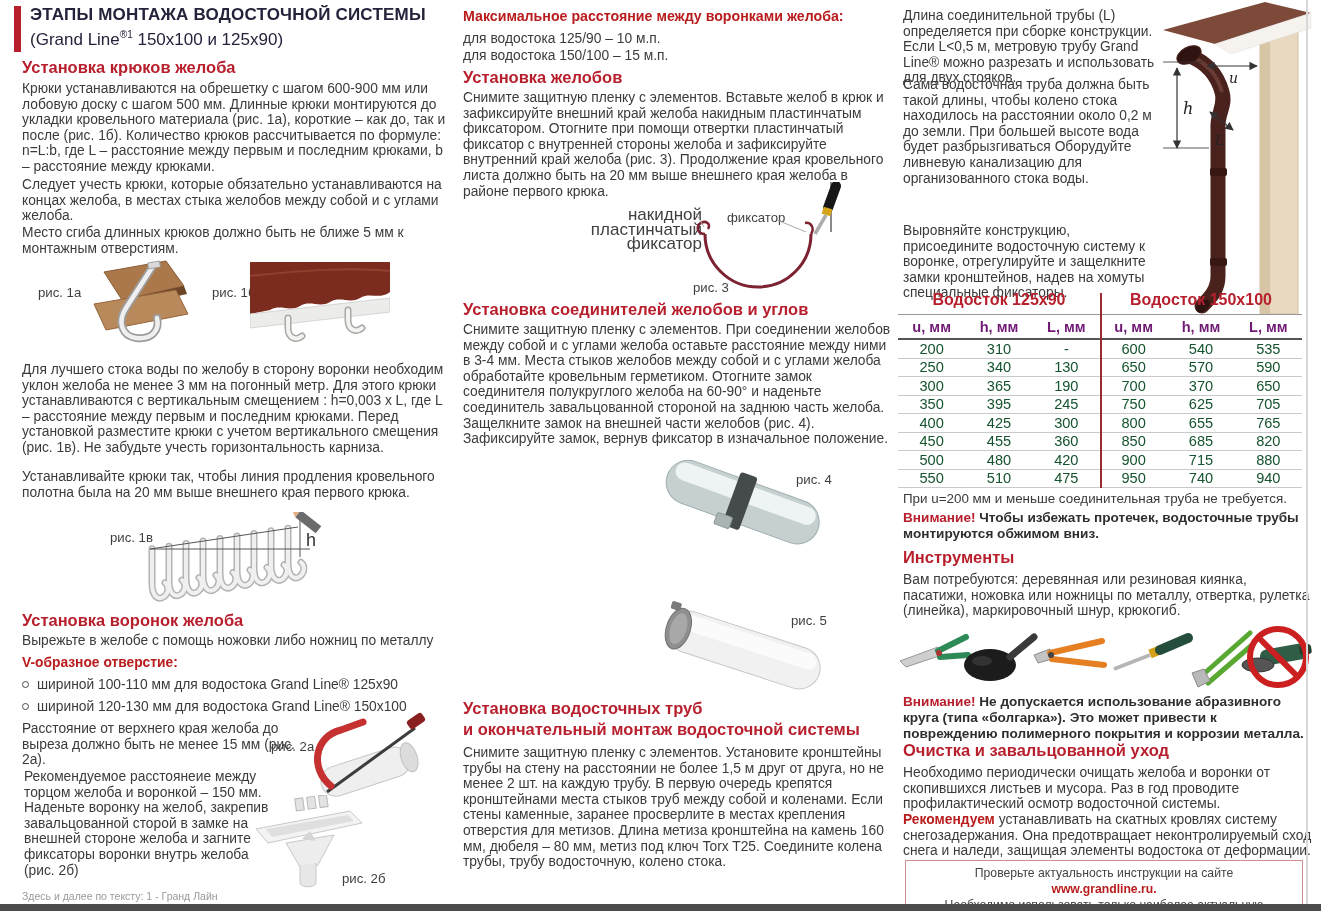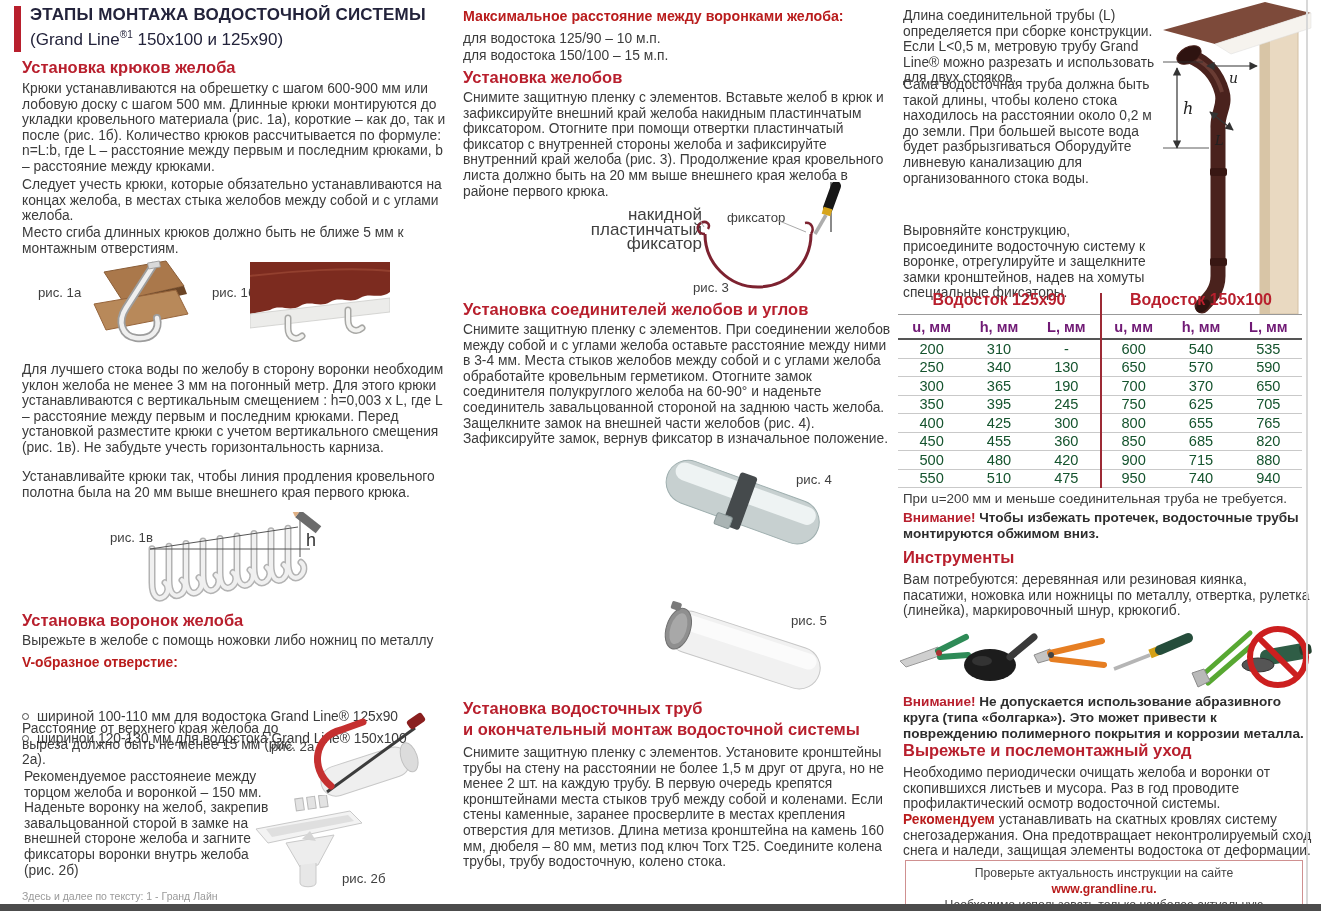--- a/index.html
+++ b/index.html
@@ -6,21 +6,21 @@
   body { background:#ffffff; font-family:"Liberation Sans", sans-serif; }
   .page { position:relative; width:1321px; height:911px; background:#fff; overflow:hidden; }
   .abs { position:absolute; }
   .body { font-size:13.8px; line-height:15.6px; color:#3b3b3b; }
   .bold { font-weight:bold; color:#b91c1c; }
   .rhead { font-size:16.5px; font-weight:bold; color:#b81f2d; }
   .title { font-size:17px; font-weight:bold; color:#23233b; letter-spacing:.2px; }
   .subtitle { font-size:17px; color:#23233b; }
   .figlab { font-size:13.2px; color:#3f3f3f; }
   .footnote { font-size:10.5px; color:#9a9a9a; }
-  .bullet { display:flex; gap:8px;margin-top:32px; }
+  .bullet { display:flex; gap:8px; }
   .ring { width:7px; height:7px; border:1.5px solid #4a4a4a; border-radius:50%; margin-top:4px; flex:none; }
   .warn { font-size:13.6px; line-height:16px; font-weight:bold; color:#2e2e2e; }
   .warn .wlab { color:#b81f2d; }
   .accent-bar { width:7px; height:46px; background:#b81f2d; }
   
   .tbl { width:404px; }
   .tbl-groups { display:flex; height:24px; border-bottom:1px solid #999; }
   .tbl-groups div { width:50%; text-align:center; font-size:16px; font-weight:bold; color:#b81f2d; }
   .tbl-head { display:grid; grid-template-columns:repeat(6,1fr); height:25px; align-items:center; border-bottom:2px solid #555; }
   .tbl-head span { text-align:center; font-size:14.6px; font-weight:bold; color:#701a75; }
@@ -361,21 +361,21 @@
         <rect x="402" y="24" width="12" height="10" rx="3" fill="#24402f"></rect>
       </g>
       <ellipse cx="360" cy="40" rx="16" ry="7" fill="#555" stroke="#333"></ellipse>
       <circle cx="380" cy="32" r="28" fill="none" stroke="#cc1f1f" stroke-width="6"></circle>
       <line x1="360" y1="12" x2="400" y2="52" stroke="#cc1f1f" stroke-width="6"></line>
     </g>
   </svg>
 
   <div class="abs warn" style="left:903px; top:694px; width:412px;"><span class="wlab">Внимание!</span><span> Не допускается использование абразивного круга (типа «болгарка»). Это может привести к повреждению полимерного покрытия и коррозии металла.</span></div>
 
-  <div class="abs rhead" style="left:903px; top:741px;">Вырежьте и послемонтажный уход</div>
+  <div class="abs rhead" style="left:903px; top:741px;">Очистка и завальцованной уход</div>
   <div class="abs body" style="left:903px; top:765px; width:414px;">Необходимо периодически очищать желоба и воронки от скопившихся листьев и мусора. Раз в год проводите профилактический осмотр водосточной системы.</div>
   <div class="abs body" style="left:903px; top:812px; width:416px;"><span class="bold">Рекомендуем</span><span> устанавливать на скатных кровлях систему снегозадержания. Она предотвращает неконтролируемый сход снега и наледи, защищая элементы водостока от деформации.</span></div>
 
   <div class="abs box" style="left:905px; top:860px; width:398px;">
     <div><span>Проверьте актуальность инструкции на сайте </span><span class="bold">www.grandline.ru.</span></div>
     <div>Необходимо использовать только наиболее актуальную версию.</div>
   </div>
 
   <div class="abs edge-r" style="left:1306px; top:0; height:905px;"></div>
   <div class="abs edge-b" style="left:0; top:904px; width:1321px;"></div>

